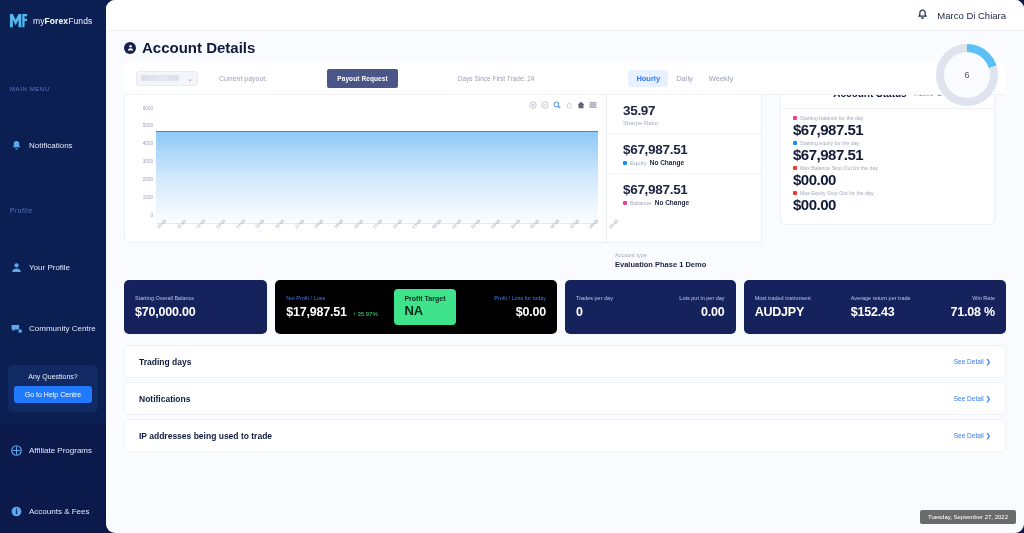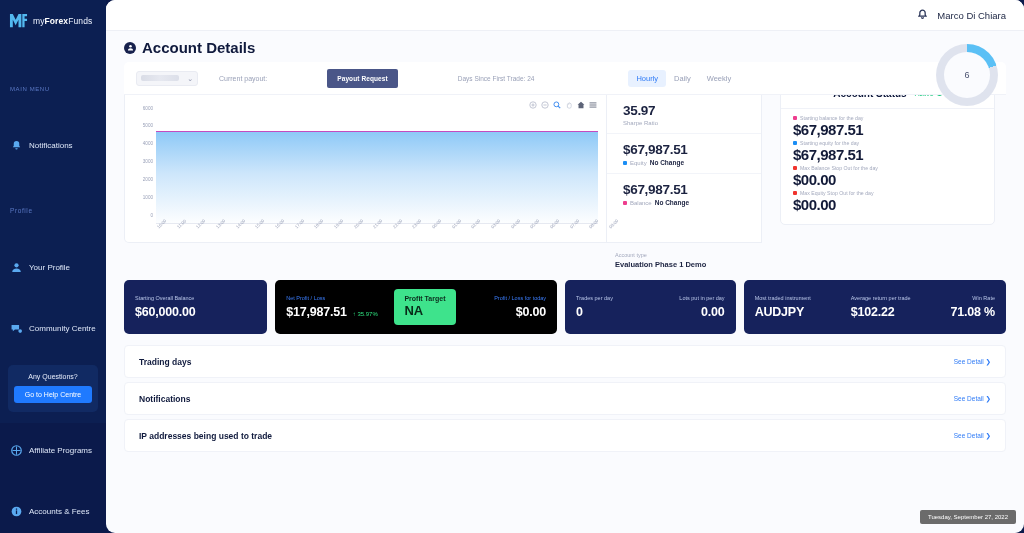--- a/index.html
+++ b/index.html
@@ -99,21 +99,21 @@
   .payout-btn {
     margin-left:60px; background:#4a5688; color:#fff; border:none;
     font-size:6.5px; font-weight:bold; padding:6px 10px; border-radius:2px;
     cursor:pointer; font-family:inherit; letter-spacing:.1px;
   }
   .days-txt { font-size:6.5px; color:#9aa1b8; margin-left:60px; }
   .seg { margin-left:94px; display:flex; gap:0; }
   .seg-item {
     font-size:7.5px; color:#9aa1b8; padding:4px 8px; border-radius:3px; cursor:pointer;
   }
-  .seg-item.active { background:#e8f1ff; color:#2f7bf6; font-weight:normal; }
+  .seg-item.active { background:#e8f1ff; color:#2f7bf6; font-weight:bold; }
 
   .gauge-wrap { position:absolute; right:-2px; top:-18px; width:72px; height:72px; }
   .gauge {
     width:62px; height:62px; border-radius:50%;
     background: conic-gradient(#5bc0f5 0deg 72deg, #dfe3ee 72deg 360deg);
     display:flex; align-items:center; justify-content:center;
     position:relative;
   }
   .gauge::after {
     content:""; position:absolute; width:46px; height:46px; border-radius:50%; background:#fafbfe;
@@ -495,21 +495,21 @@
               <div class="st-val">$00.00</div>
             </div>
           </div>
         </div>
       </div>
 
       <div class="kpis">
         <div class="kpi navy" id="kpi1">
           <div class="kpi-col">
             <span class="kpi-label">Starting Overall Balance</span>
-            <span class="kpi-value">$60,000.00</span>
+            <span class="kpi-value">$70,000.00</span>
           </div>
         </div>
 
         <div class="kpi black" id="kpi2">
           <div class="kpi-col">
             <span class="kpi-label blue">Net Profit / Loss</span>
             <span style="display:flex;align-items:baseline">
               <span class="kpi-value">$17,987.51</span>
               <span class="delta">↑ 35.97%</span>
             </span>
@@ -535,21 +535,21 @@
           </div>
         </div>
 
         <div class="kpi navy" id="kpi4">
           <div class="kpi-col">
             <span class="kpi-label">Most traded instrument</span>
             <span class="kpi-value">AUDJPY</span>
           </div>
           <div class="kpi-col">
             <span class="kpi-label">Average return per trade</span>
-            <span class="kpi-value">$102.22</span>
+            <span class="kpi-value">$152.43</span>
           </div>
           <div class="kpi-col" style="align-items:flex-end">
             <span class="kpi-label">Win Rate</span>
             <span class="kpi-value">71.08 %</span>
           </div>
         </div>
       </div>
 
       <div class="list">
         <div class="list-row">

